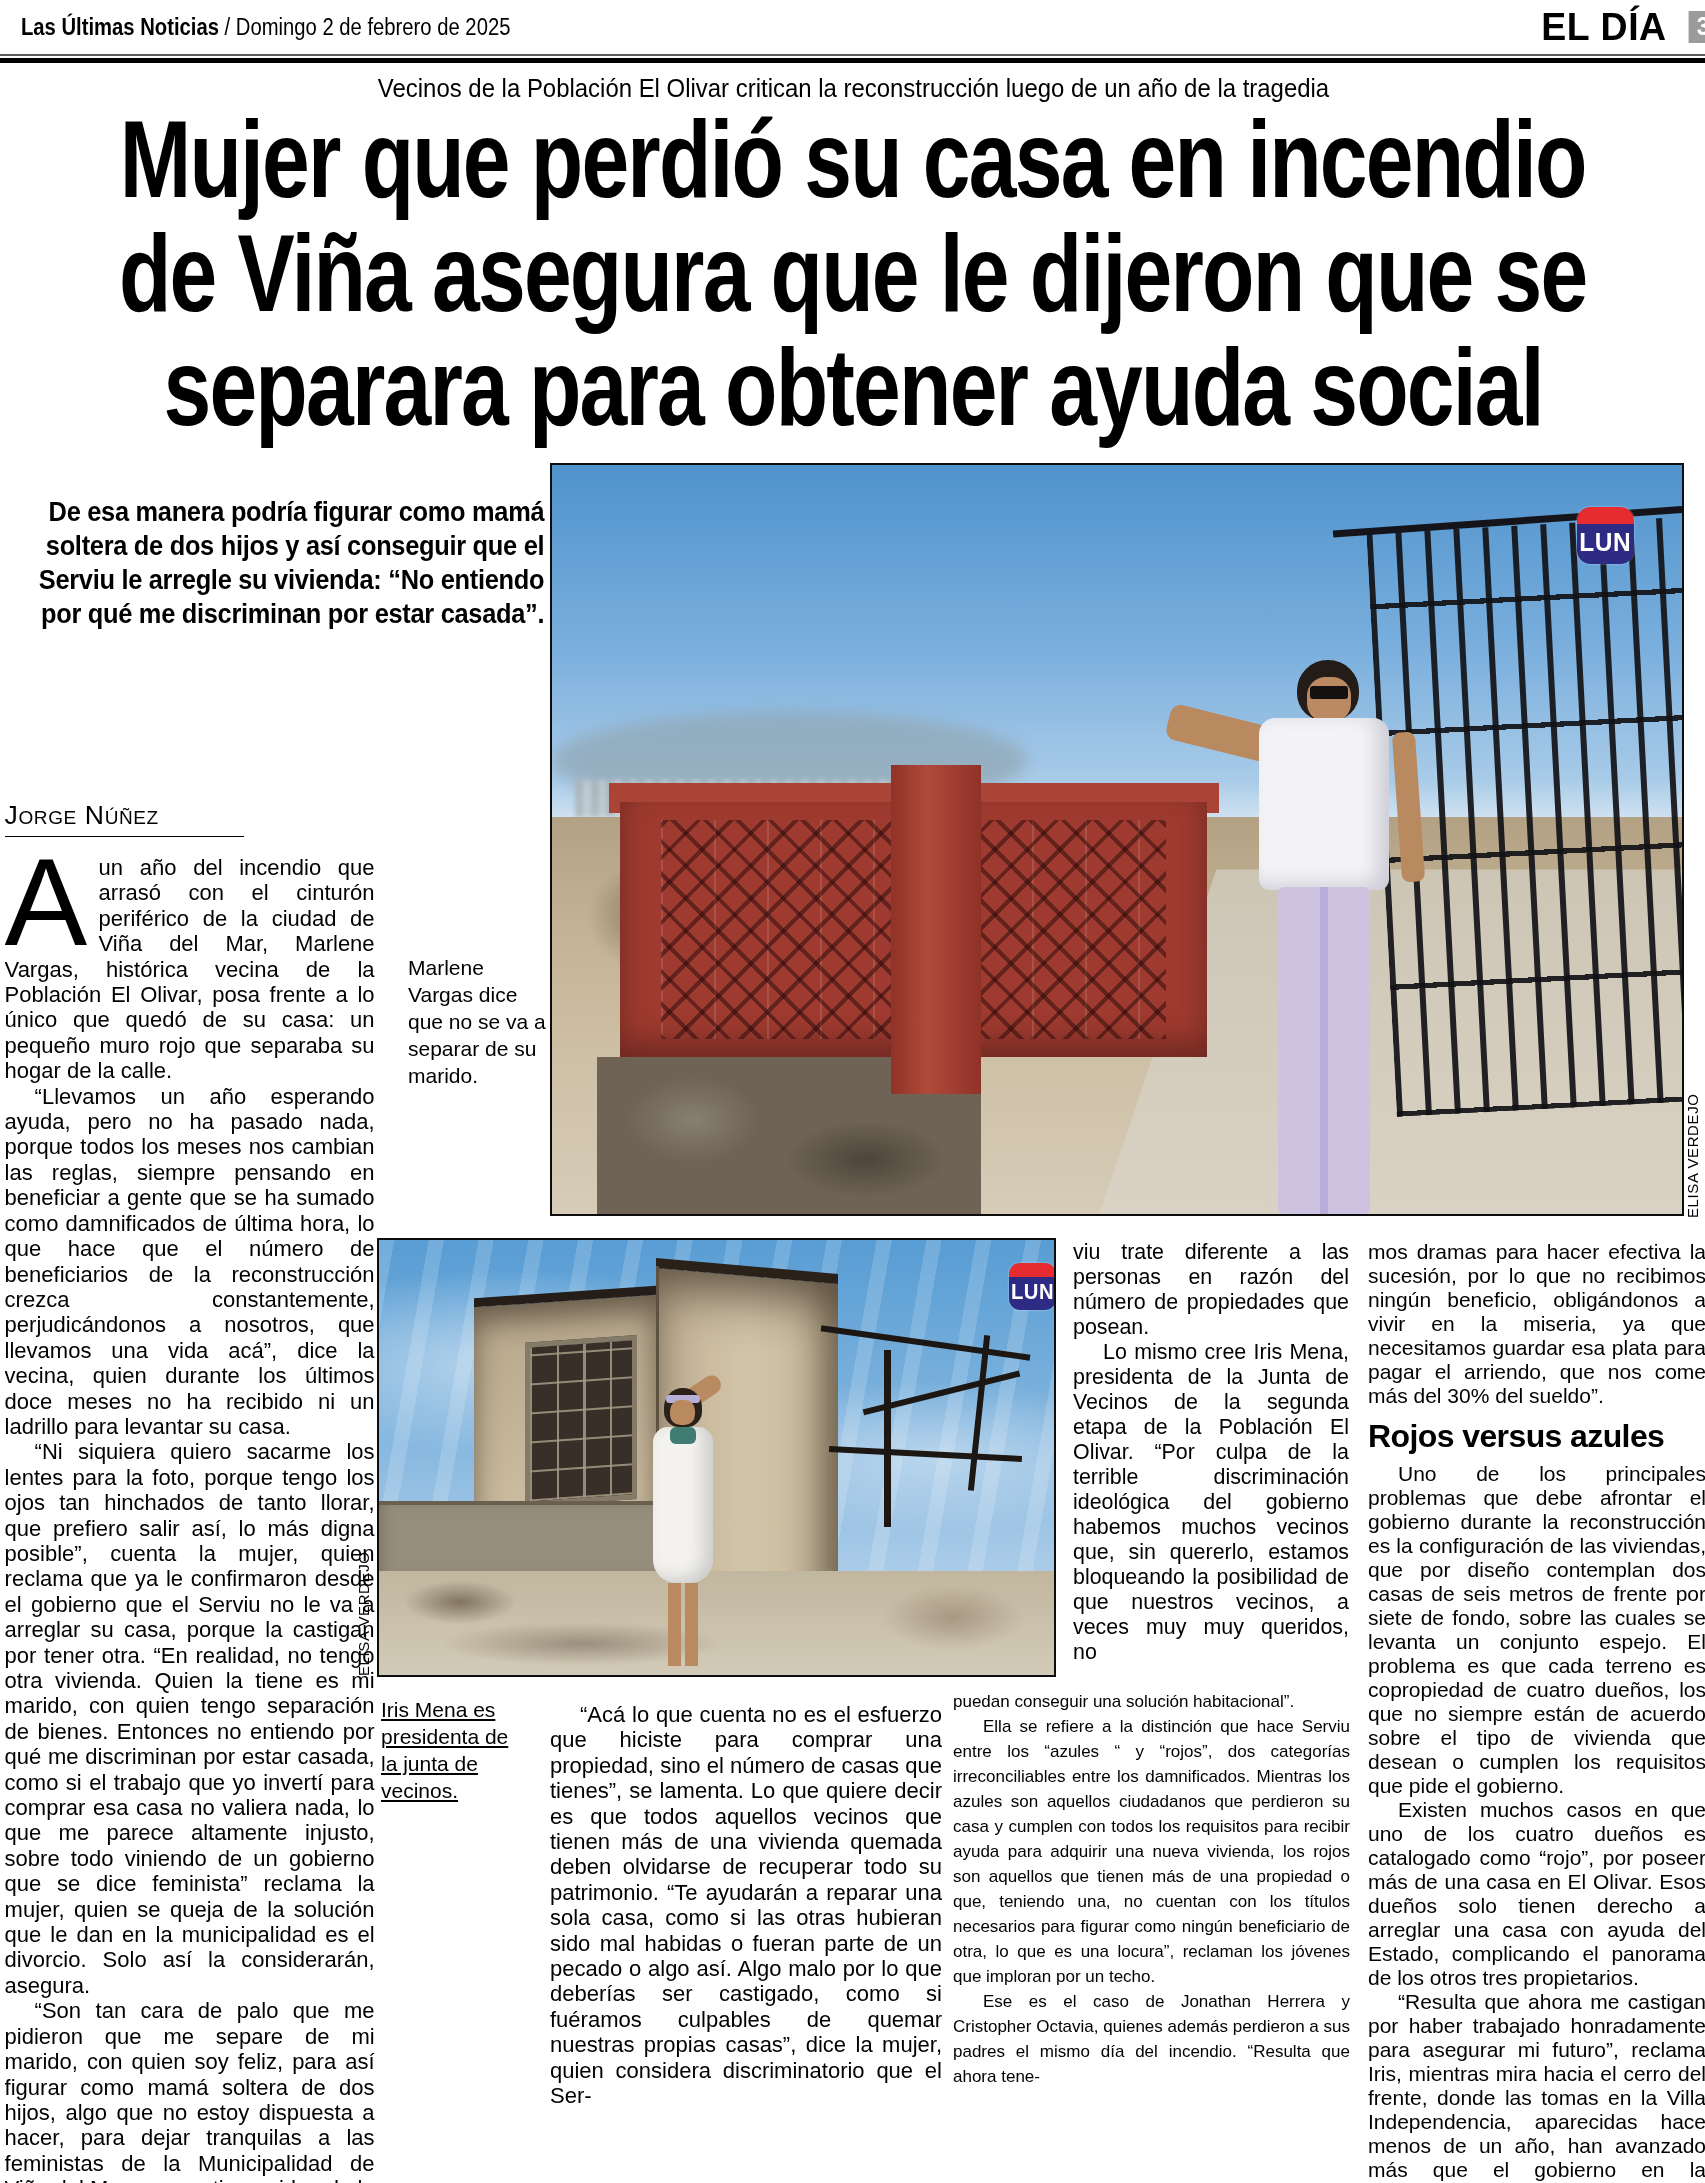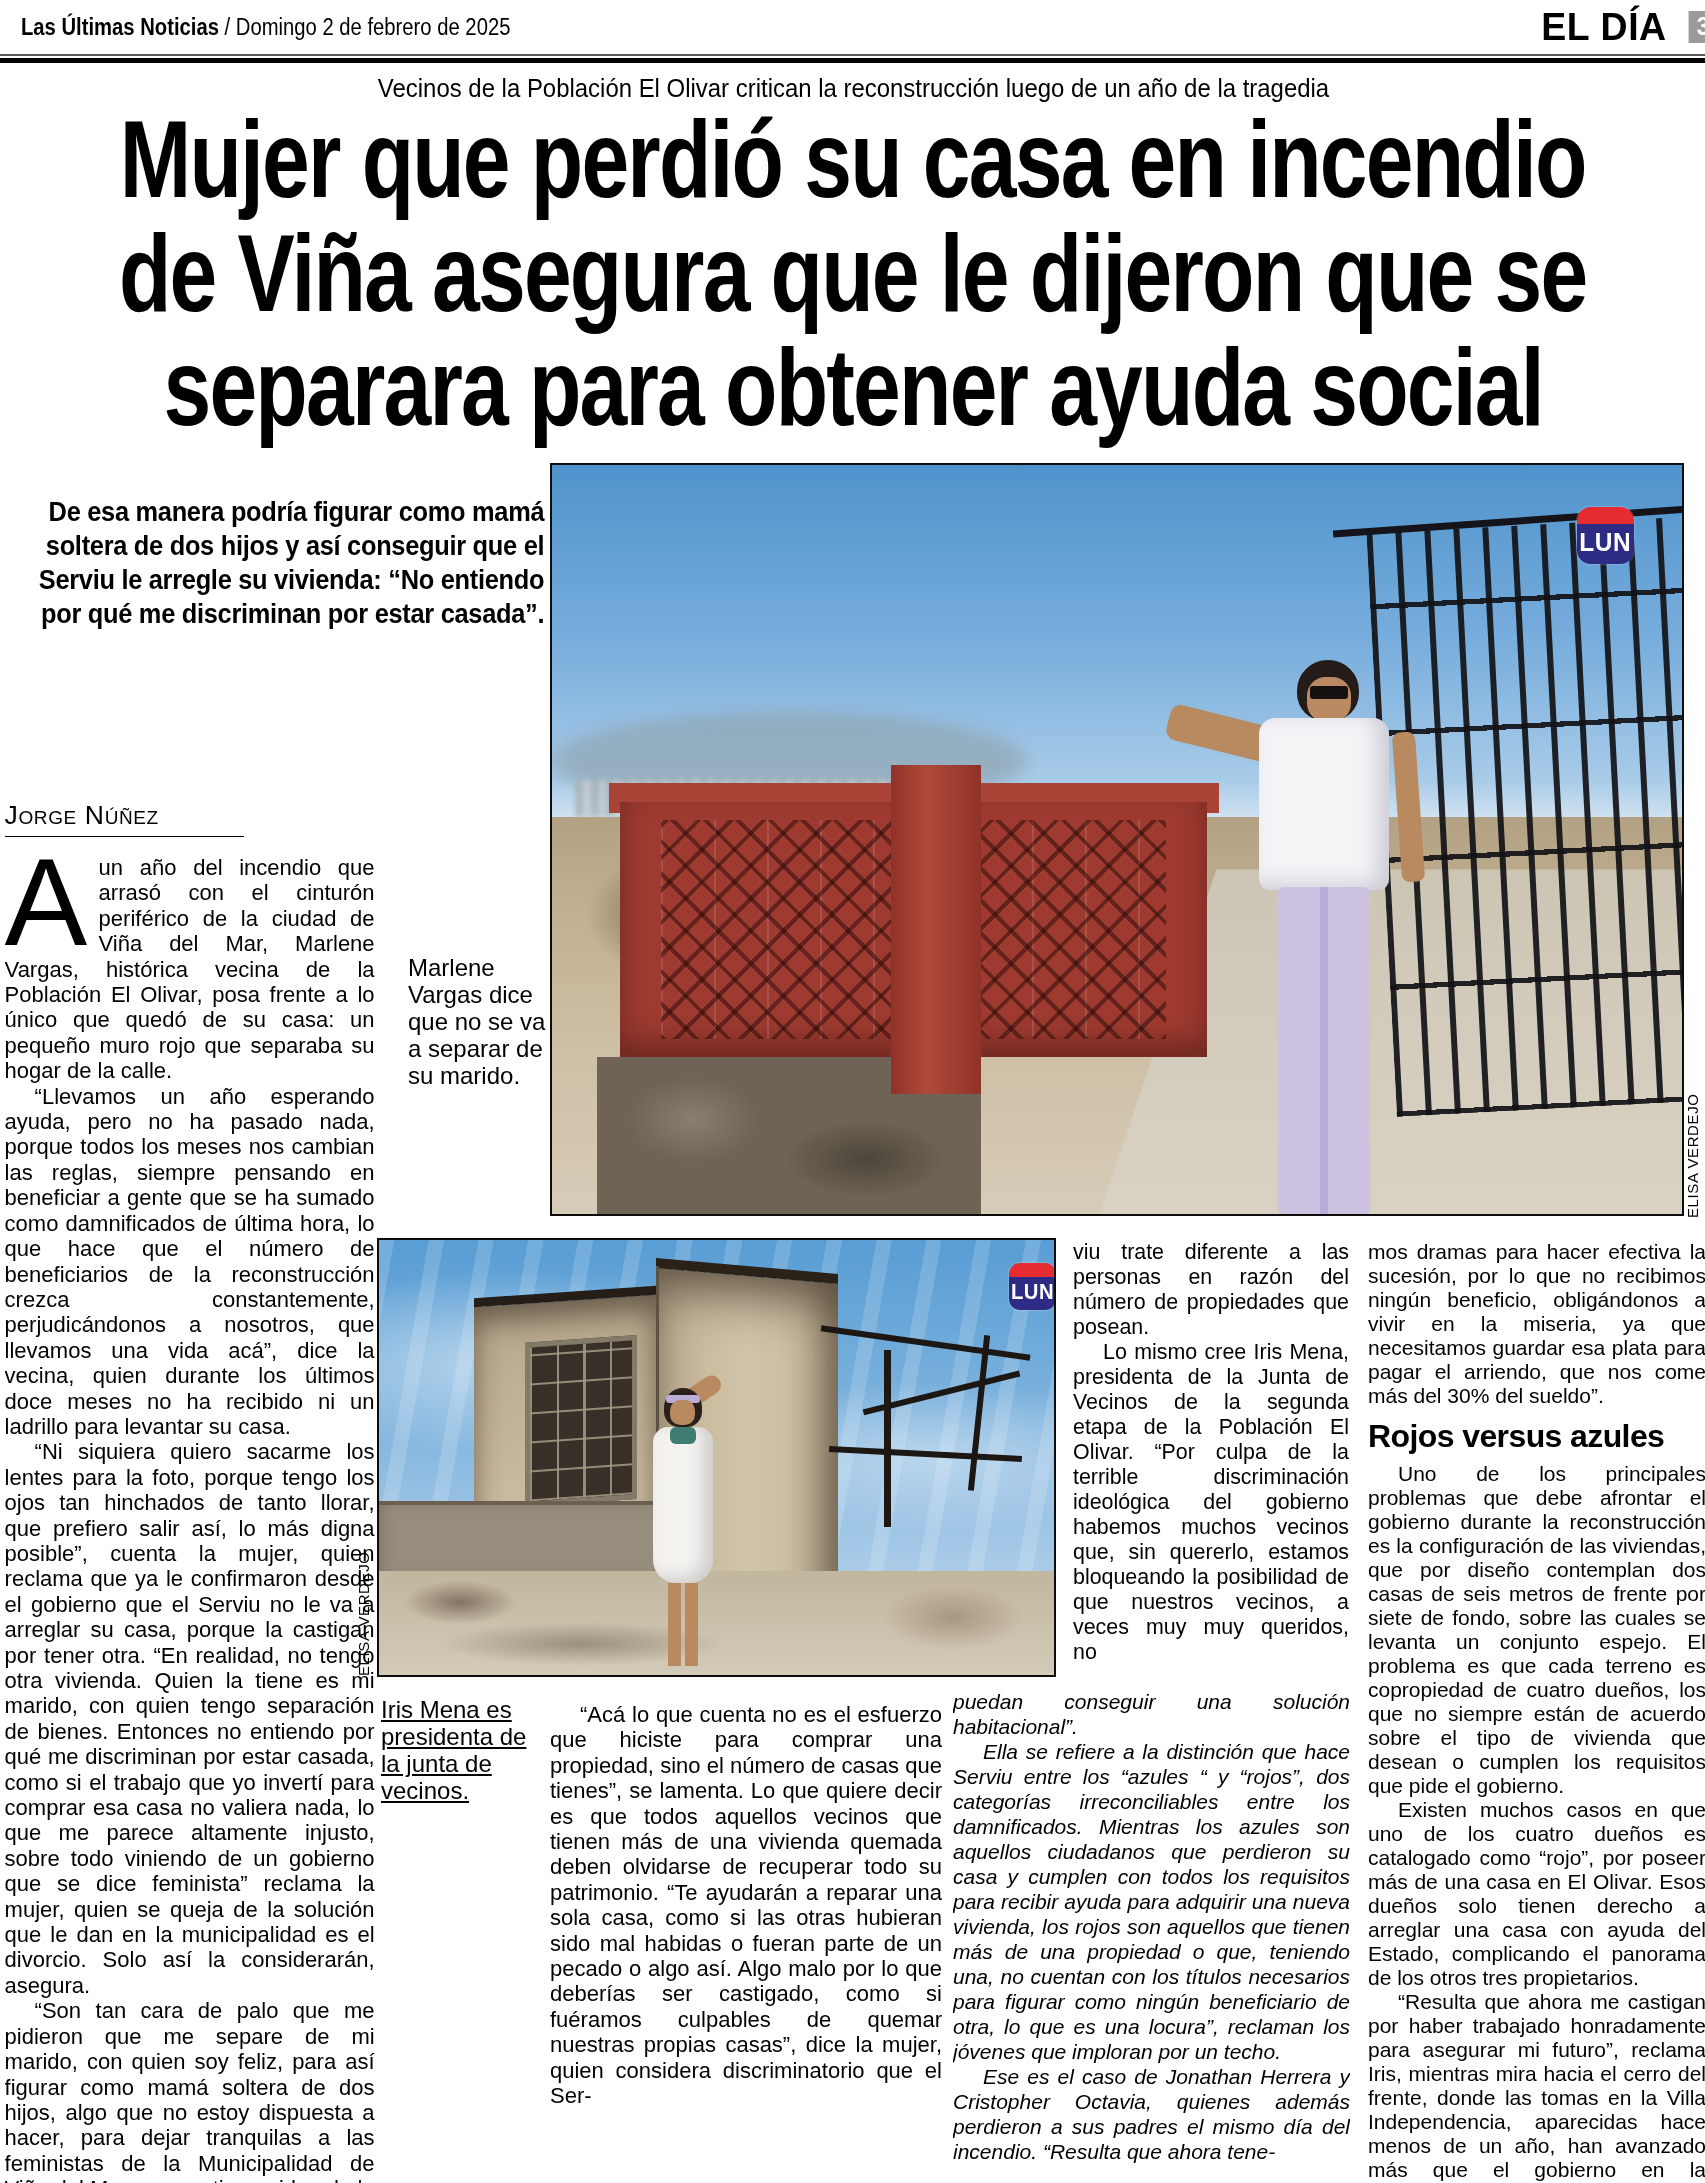--- a/index.html
+++ b/index.html
@@ -30,21 +30,21 @@
   .byline{position:absolute;left:4.6px;top:800px;width:239px;border-bottom:1.7px solid #000;
           padding-bottom:4.6px;font-size:26.6px;font-variant:small-caps;letter-spacing:0.6px;}
   
   .bodycol{position:absolute;text-align:justify;}
   .bodycol p{margin:0;}
   .bodycol p.ind{text-indent:30px;}
   .col1{left:4.6px;top:855px;width:370px;height:1329px;font-size:22px;line-height:25.4px;overflow:hidden;}
   .colB{left:550px;top:1702px;width:392px;height:481px;font-size:22px;line-height:25.4px;overflow:hidden;}
   .colC1{left:1073px;top:1240px;width:276px;height:439px;font-size:21.4px;line-height:25px;overflow:hidden;
          word-spacing:1.2px;}
-  .colC2{left:953px;top:1689px;width:397px;height:494px;font-size:21px;line-height:25px;overflow:hidden;font-style:italic;}
+  .colC2{left:953px;top:1689px;width:397px;height:494px;font-size:17px;line-height:25px;overflow:hidden;}
   .colD{left:1368px;top:1240px;width:338px;height:944px;font-size:21px;line-height:24px;overflow:hidden;}
   .subhead{font-size:32px;line-height:36px;font-weight:bold;margin:10.4px 0 8px 0;letter-spacing:-0.6px;
            text-align:left;}
   .dropcap{float:left;width:87px;height:79px;font-size:124px;line-height:.74;margin:2.3px 7px 0 0;
            font-weight:400;}
   
   .photo{position:absolute;border:2.3px solid #0d0d0d;box-sizing:border-box;overflow:hidden;background:#9cc4e4;}
   .photo1{left:550px;top:463px;width:1134px;height:753px;}
   .photo2{left:377px;top:1238px;width:679px;height:439px;}
   .layer{position:absolute;}
@@ -125,21 +125,21 @@
   
   .lun{position:absolute;border-radius:24%;display:flex;align-items:flex-end;justify-content:center;
        background:linear-gradient(180deg,#e62b31 0 30%,#2d2b84 30% 100%);box-shadow:0 0 0 1.2px rgba(255,255,255,.15);}
   .lun span{color:#fff;font-weight:bold;font-family:"Liberation Sans",sans-serif;transform:scaleX(.92);
             margin-bottom:10%;letter-spacing:0.6px;}
   .lun1{left:1025px;top:42px;width:57px;height:57px;}
   .lun1 span{font-size:26.6px;}
   .lun2{left:630px;top:23px;width:47px;height:47px;}
   .lun2 span{font-size:22px;}
   
-  .caption{position:absolute;font-size:24px;line-height:27px;text-align:left;}
+  .caption{position:absolute;font-size:21px;line-height:27px;text-align:left;}
   .cap1{left:408px;top:954px;width:143px;}
   .cap2{left:381px;top:1696px;width:149px;text-decoration:underline;}
   .credit{position:absolute;writing-mode:vertical-rl;transform:rotate(180deg);font-size:15px;
           letter-spacing:0.6px;white-space:nowrap;}
   .cred1{left:1684px;top:1099px;height:119px;width:21px;}
   .cred2{left:355px;top:1503px;height:173px;width:19.7px;}
 </style>
 </head>
 <body>
 

